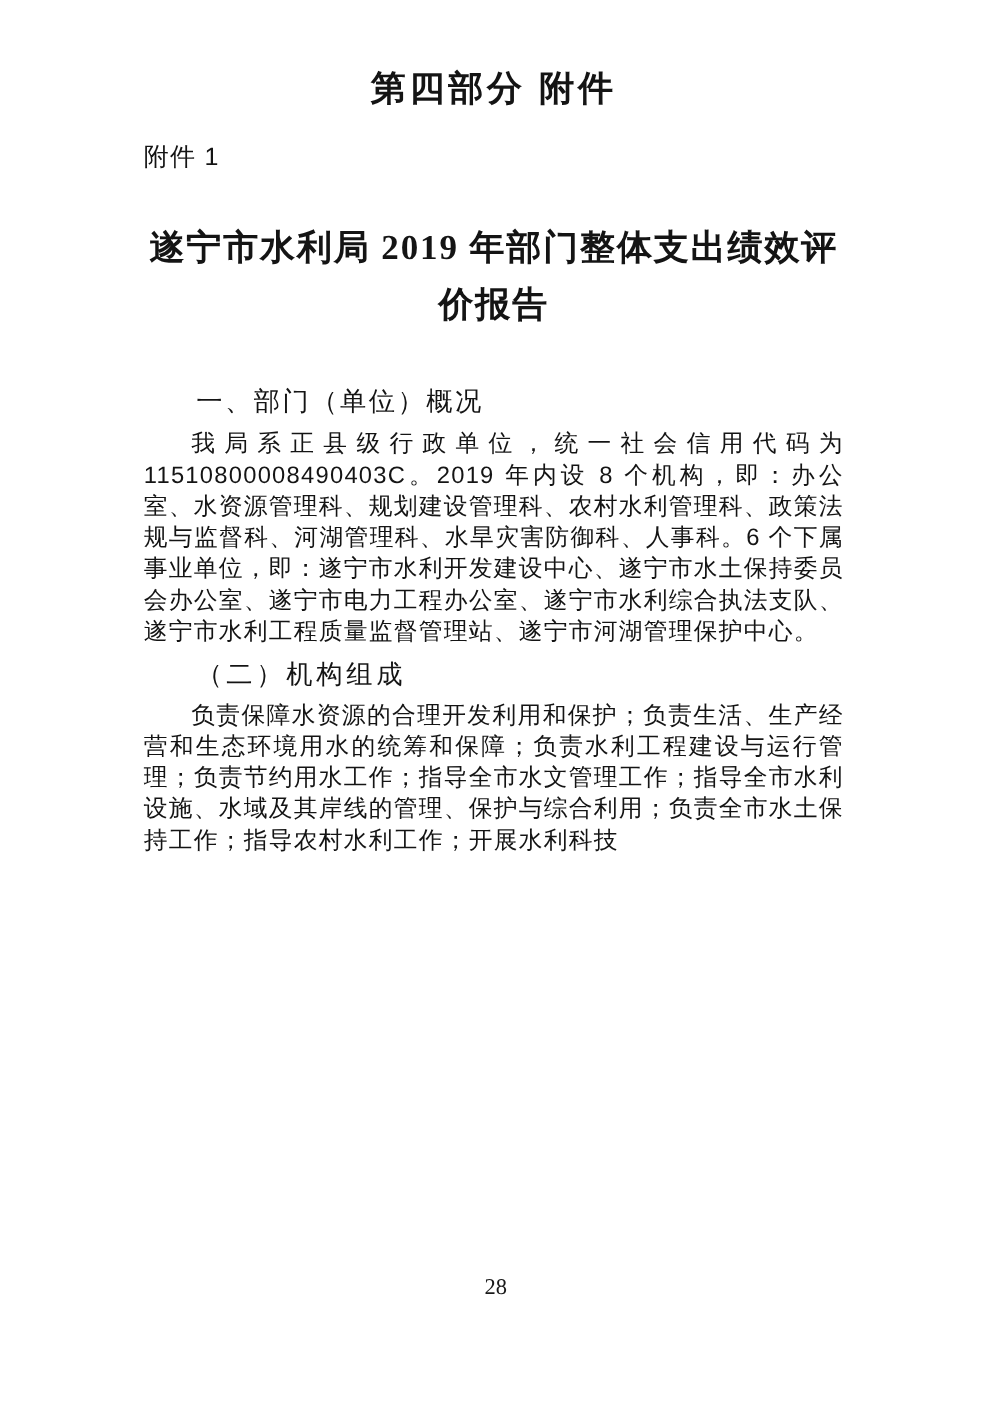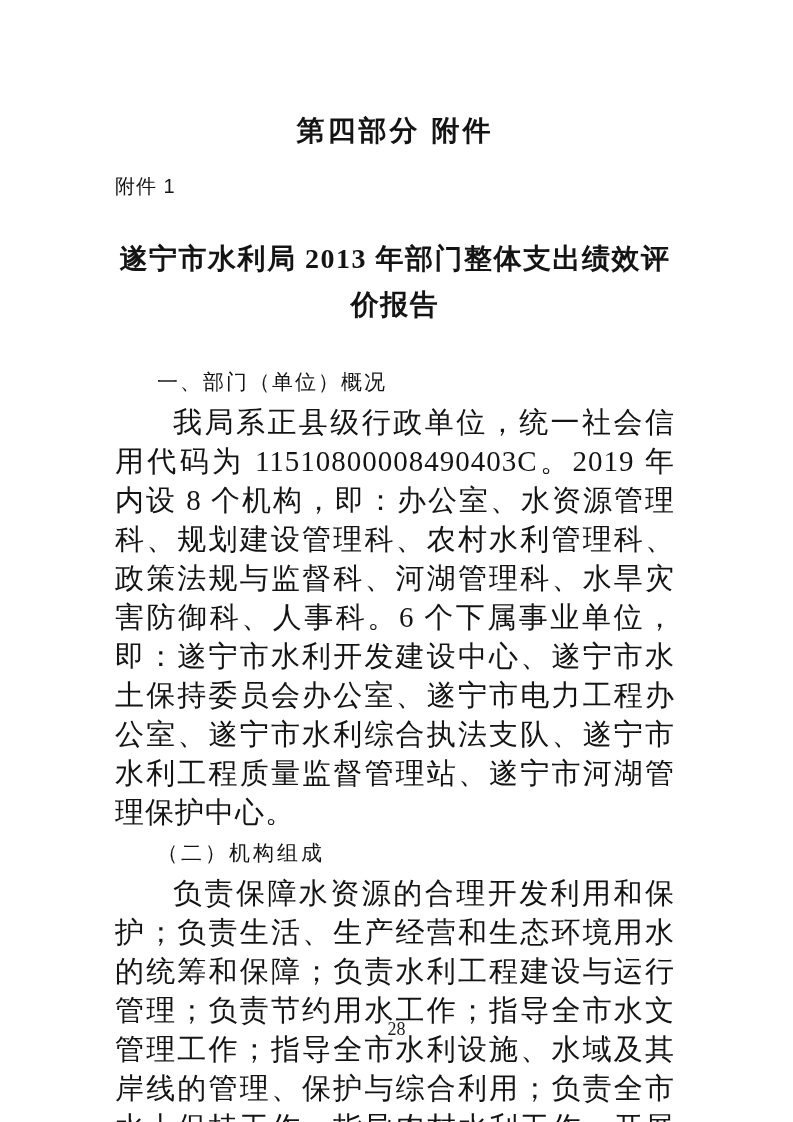--- a/index.html
+++ b/index.html
@@ -7,21 +7,21 @@
     padding: 0;
     background: #ffffff;
   }
   .page {
     position: relative;
     width: 793px;
     height: 1122px;
     margin: 0 auto;
     background: #ffffff;
     box-sizing: border-box;
-    padding: 112px 118px 0 115px;
+    padding: 52px 118px 0 115px;
     color: #141414;
     overflow: hidden;
     font-family: "Liberation Serif", serif;
   }
   .part-heading {
     text-align: center;
     font-family: "Liberation Sans", sans-serif;
     font-weight: 700;
     font-size: 28px;
     line-height: 38px;
@@ -62,23 +62,23 @@
   }
   .item-heading {
     font-family: "Liberation Serif", serif;
     font-size: 21px;
     line-height: 42px;
     text-indent: 2em;
     letter-spacing: 3px;
   }
   .body-para {
     margin: 0;
-    font-family: Liberation Serif, serif;
-    font-size: 29px;
-    line-height: 39px;
+    font-family: Liberation Sans, sans-serif;
+    font-size: 19px;
+    line-height: 25px;
     letter-spacing: 1px;
     text-indent: 2em;
     text-align: justify;
     text-justify: inter-character;
     text-align-last: left;
   }
   .page-number {
     position: absolute;
     left: 0;
     right: 0;
@@ -92,21 +92,21 @@
 </style>
 </head>
 <body>
 
 <div class="page">
 
   <div class="part-heading">第四部分 附件</div>
 
   <div class="attachment-label">附件 1</div>
 
-  <h1 class="report-title">遂宁市水利局 2013 年部门整体支出绩效评价报告</h1>
+  <h1 class="report-title">遂宁市水利局 2019 年部门整体支出绩效评价报告</h1>
 
   <h2 class="section-heading">一、部门（单位）概况</h2>
 
 
 
   <p class="body-para">我局系正县级行政单位，统一社会信用代码为 11510800008490403C。2019 年内设 8 个机构，即：办公室、水资源管理科、规划建设管理科、农村水利管理科、政策法规与监督科、河湖管理科、水旱灾害防御科、人事科。6 个下属事业单位，即：遂宁市水利开发建设中心、遂宁市水土保持委员会办公室、遂宁市电力工程办公室、遂宁市水利综合执法支队、遂宁市水利工程质量监督管理站、遂宁市河湖管理保护中心。</p>
 
   <div class="item-heading">（二）机构组成</div>
 
   <p class="body-para">负责保障水资源的合理开发利用和保护；负责生活、生产经营和生态环境用水的统筹和保障；负责水利工程建设与运行管理；负责节约用水工作；指导全市水文管理工作；指导全市水利设施、水域及其岸线的管理、保护与综合利用；负责全市水土保持工作；指导农村水利工作；开展水利科技</p>

